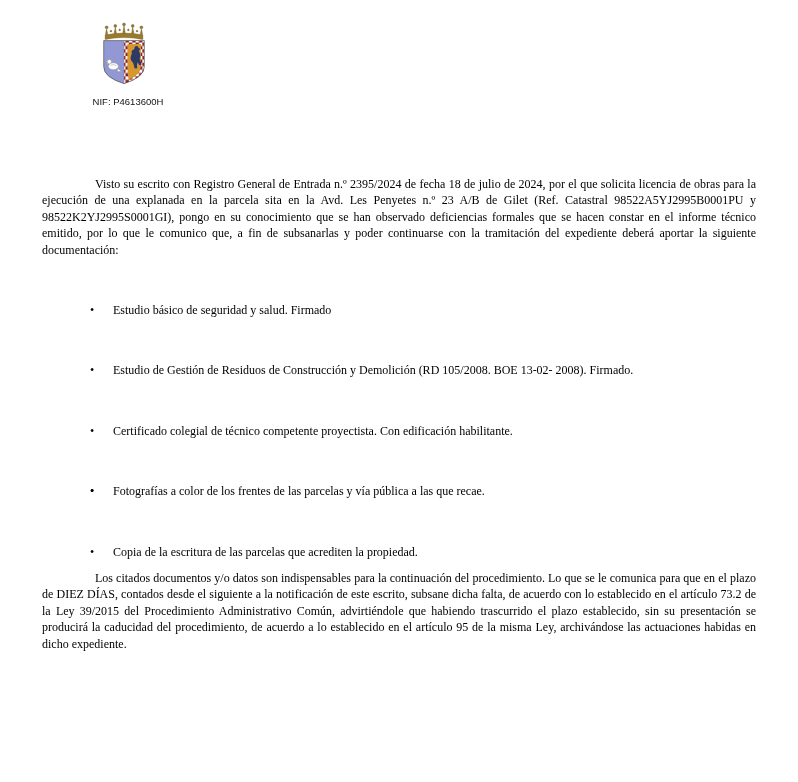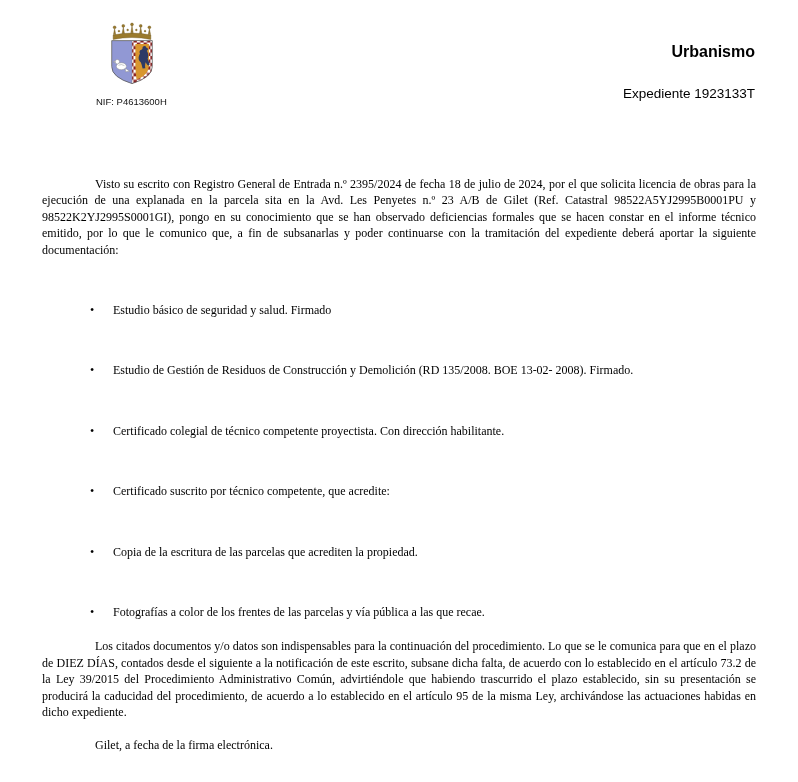--- a/index.html
+++ b/index.html
@@ -9,24 +9,24 @@
     height: 782px;
     background: #ffffff;
     overflow: hidden;
     font-family: "Liberation Serif", serif;
     color: #000000;
   }
 
   
   .logo-block {
     position: absolute;
-    left: 96px;
+    left: 88px;
     top: 22px;
     width: 80px;
-    text-align: left;
+    text-align: center;
   }
   .coat-svg { display: block; margin-left: 7px; width: 58px; height: 72px; }
   .nif {
     margin-top: 2px;
     font-family: "Liberation Sans", sans-serif;
     font-size: 9.5px;
     color: #111;
     white-space: nowrap;
   }
   .header-right {
@@ -62,21 +62,21 @@
     text-align: justify;
     margin-top: 44px;
   }
   ul.doc-list li::before {
     content: "\2022";
     position: absolute;
     left: 48px;
     top: 0;
   }
   .subitem { text-align: justify; }
-  p.legal { margin-top: 18px; }
+  p.legal { margin-top: 10px; }
   p.closing { margin-top: 16px; text-indent: 53px; }
 </style>
 </head>
 <body>
 
 <div class="page">
 
   <div class="logo-block">
     <svg class="coat-svg" viewBox="0 0 60 74">
       <defs>
@@ -123,36 +123,30 @@
           <path d="M16,44.5 q3,-1.6 6.2,0.4" fill="none"></path>
         </g>
       </g>
 
       <path d="M9,19 L51,19 L51,46 Q51,57 30,63.5 Q9,57 9,46 Z" fill="none" stroke-width="0.8" stroke="#555555"></path>
       <line x1="30" y1="19" x2="30" y2="63" stroke="#777" stroke-width="0.4"></line>
     </svg>
     <div class="nif">NIF: P4613600H</div>
   </div>
 
-  <div class="header-right">
-    <div class="dept-title">Urbanismo</div>
-    <div class="expediente">Expediente 1923133T</div>
-  </div>
 
   <div class="doc-body">
     <p class="para indent">Visto su escrito con Registro General de Entrada n.º 2395/2024 de fecha 18 de julio de 2024, por el que solicita licencia de obras para la ejecución de una explanada en la parcela sita en la Avd. Les Penyetes n.º 23 A/B de Gilet (Ref. Catastral 98522A5YJ2995B0001PU y 98522K2YJ2995S0001GI), pongo en su conocimiento que se han observado deficiencias formales que se hacen constar en el informe técnico emitido, por lo que le comunico que, a fin de subsanarlas y poder continuarse con la tramitación del expediente deberá aportar la siguiente documentación:</p>
 
     <ul class="doc-list">
       <li><span>Estudio básico de seguridad y salud. Firmado</span></li>
-      <li><span>Estudio de Gestión de Residuos de Construcción y Demolición (RD 135/2008. BOE 13-02- 2008). Firmado.</span></li>
-      <li><span>Certificado colegial de técnico competente proyectista. Con dirección habilitante.</span></li>
+      <li><span>Estudio de Gestión de Residuos de Construcción y Demolición (RD 105/2008. BOE 13-02- 2008). Firmado.</span></li>
+      <li><span>Certificado colegial de técnico competente proyectista. Con edificación habilitante.</span></li>
       <li>
-        <span>Certificado suscrito por técnico competente, que acredite:</span>
       </li>
+      <li><span>Fotografías a color de los frentes de las parcelas y vía pública a las que recae.</span></li>
       <li><span>Copia de la escritura de las parcelas que acrediten la propiedad.</span></li>
-      <li><span>Fotografías a color de los frentes de las parcelas y vía pública a las que recae.</span></li>
     </ul>
 
     <p class="para indent legal">Los citados documentos y/o datos son indispensables para la continuación del procedimiento. Lo que se le comunica para que en el plazo de DIEZ DÍAS, contados desde el siguiente a la notificación de este escrito, subsane dicha falta, de acuerdo con lo establecido en el artículo 73.2 de la Ley 39/2015 del Procedimiento Administrativo Común, advirtiéndole que habiendo trascurrido el plazo establecido, sin su presentación se producirá la caducidad del procedimiento, de acuerdo a lo establecido en el artículo 95 de la misma Ley, archivándose las actuaciones habidas en dicho expediente.</p>
-    <p class="para closing">Gilet, a fecha de la firma electrónica.</p>
   </div>
 
 </div>
 
 </body></html>

